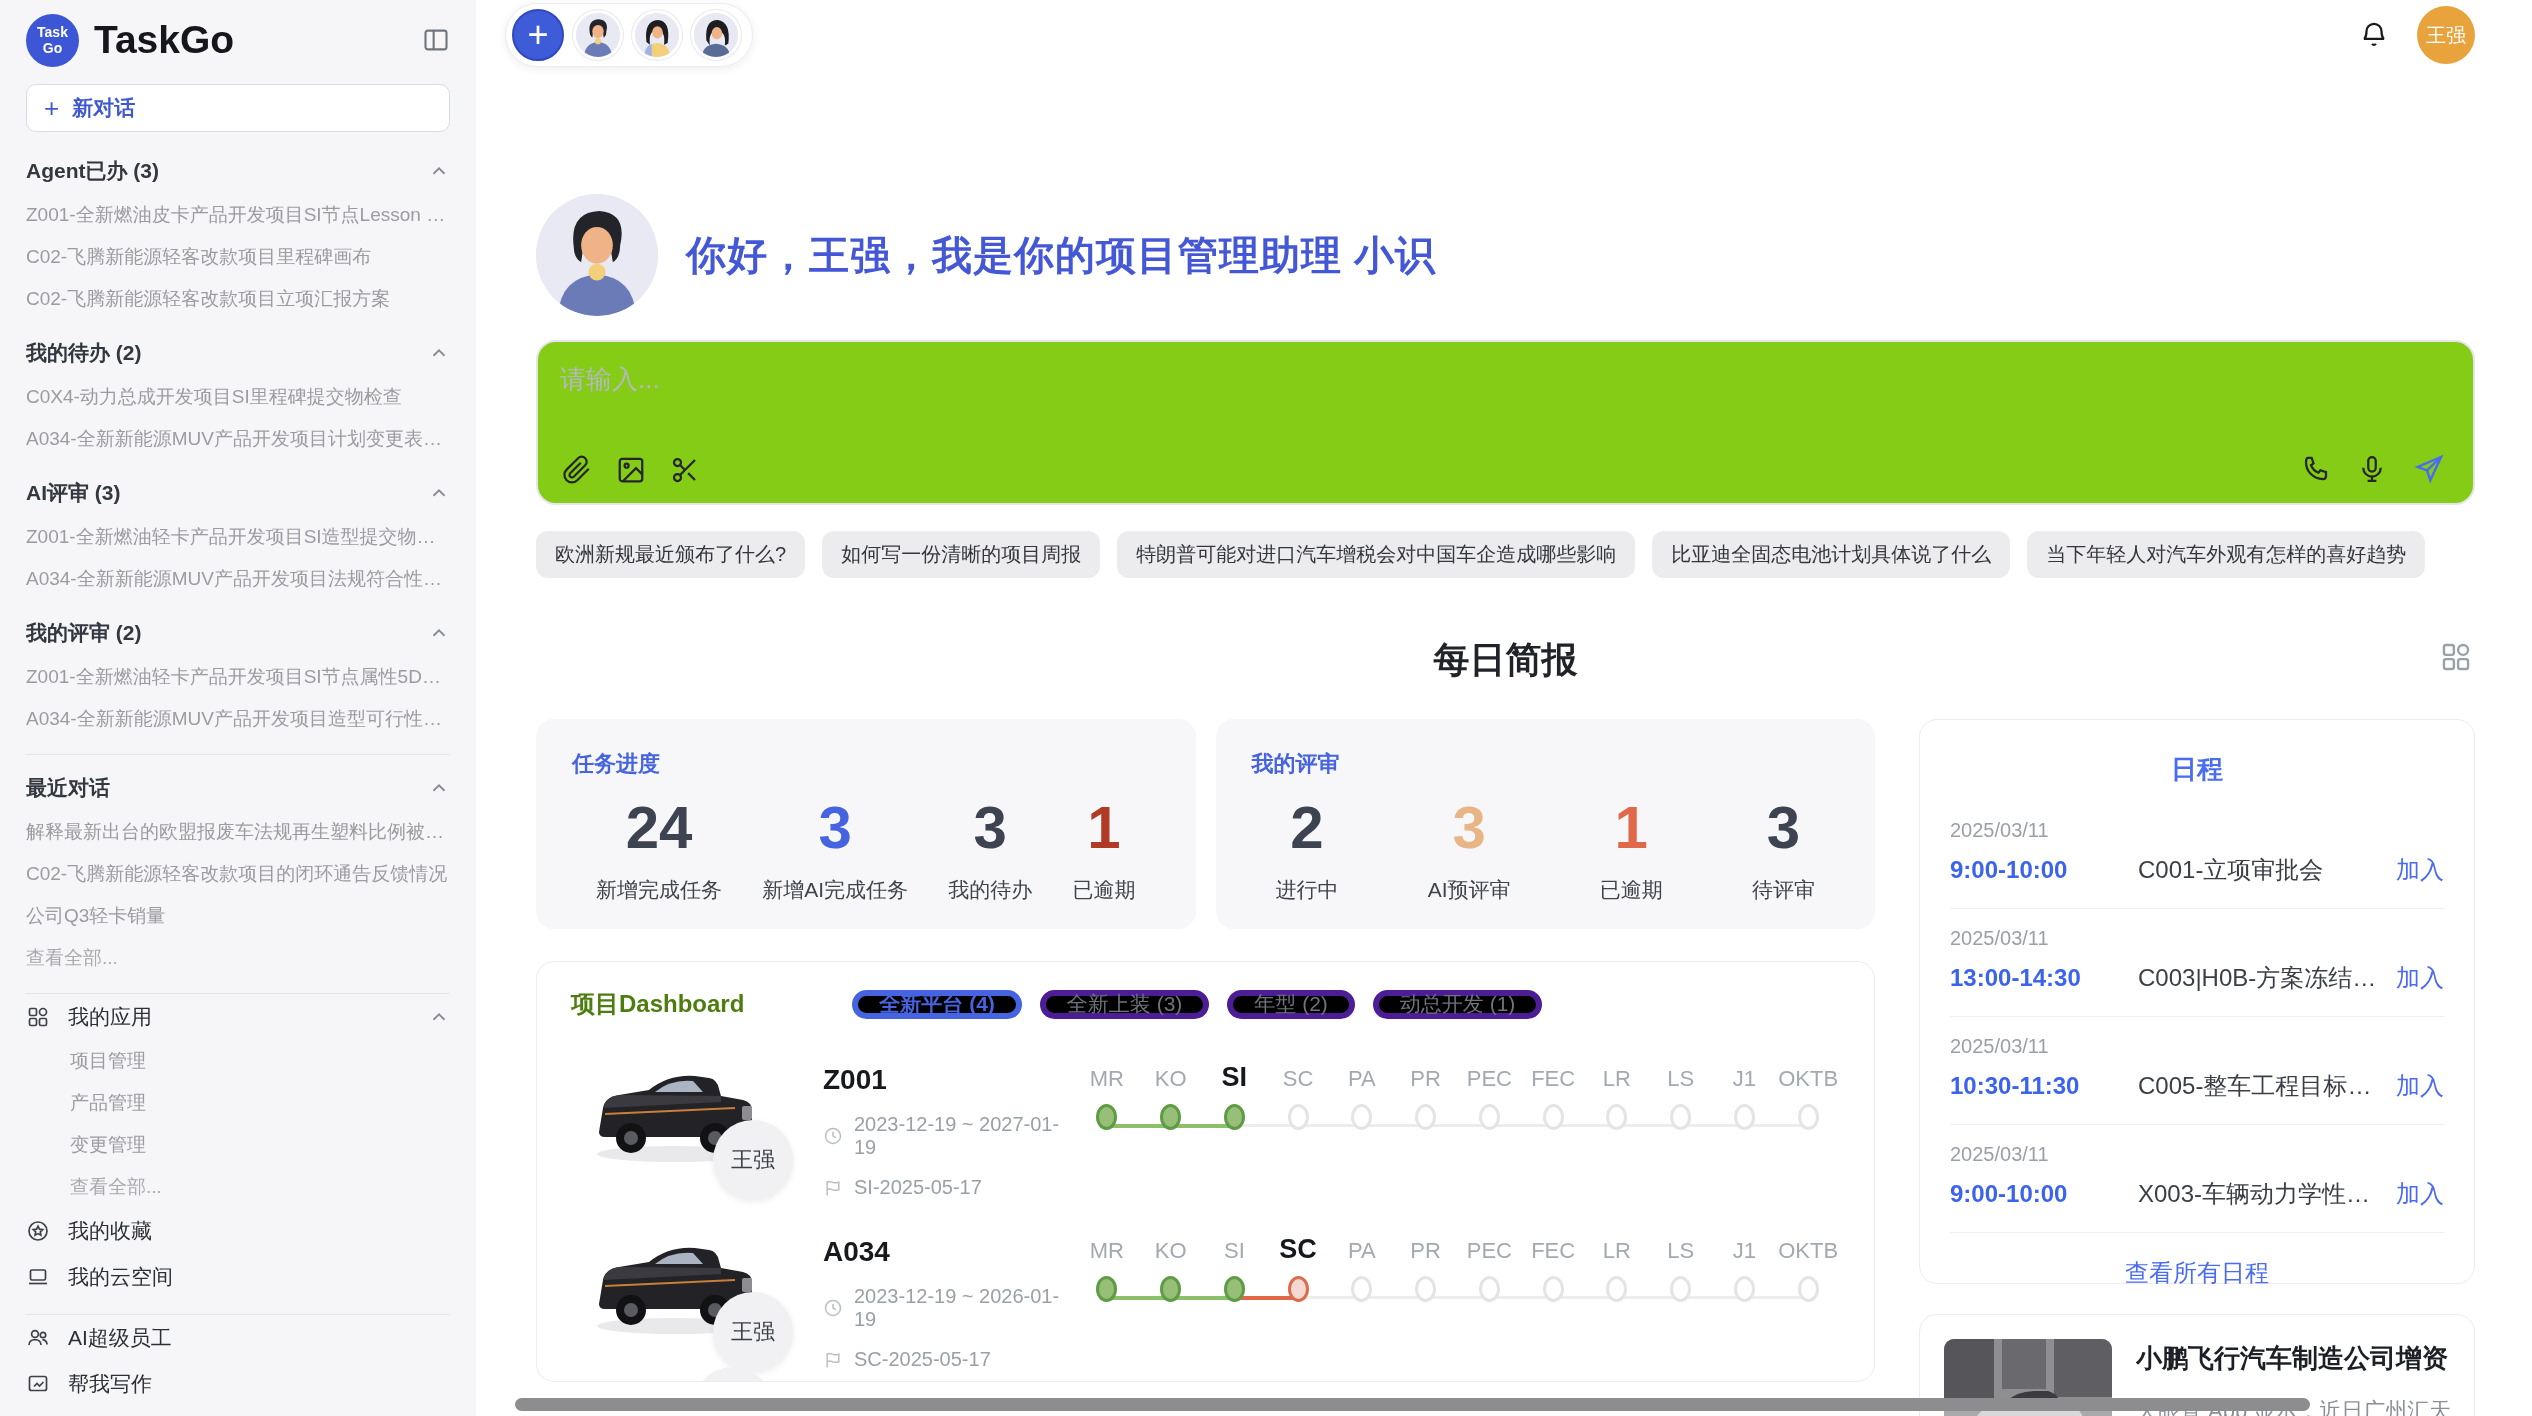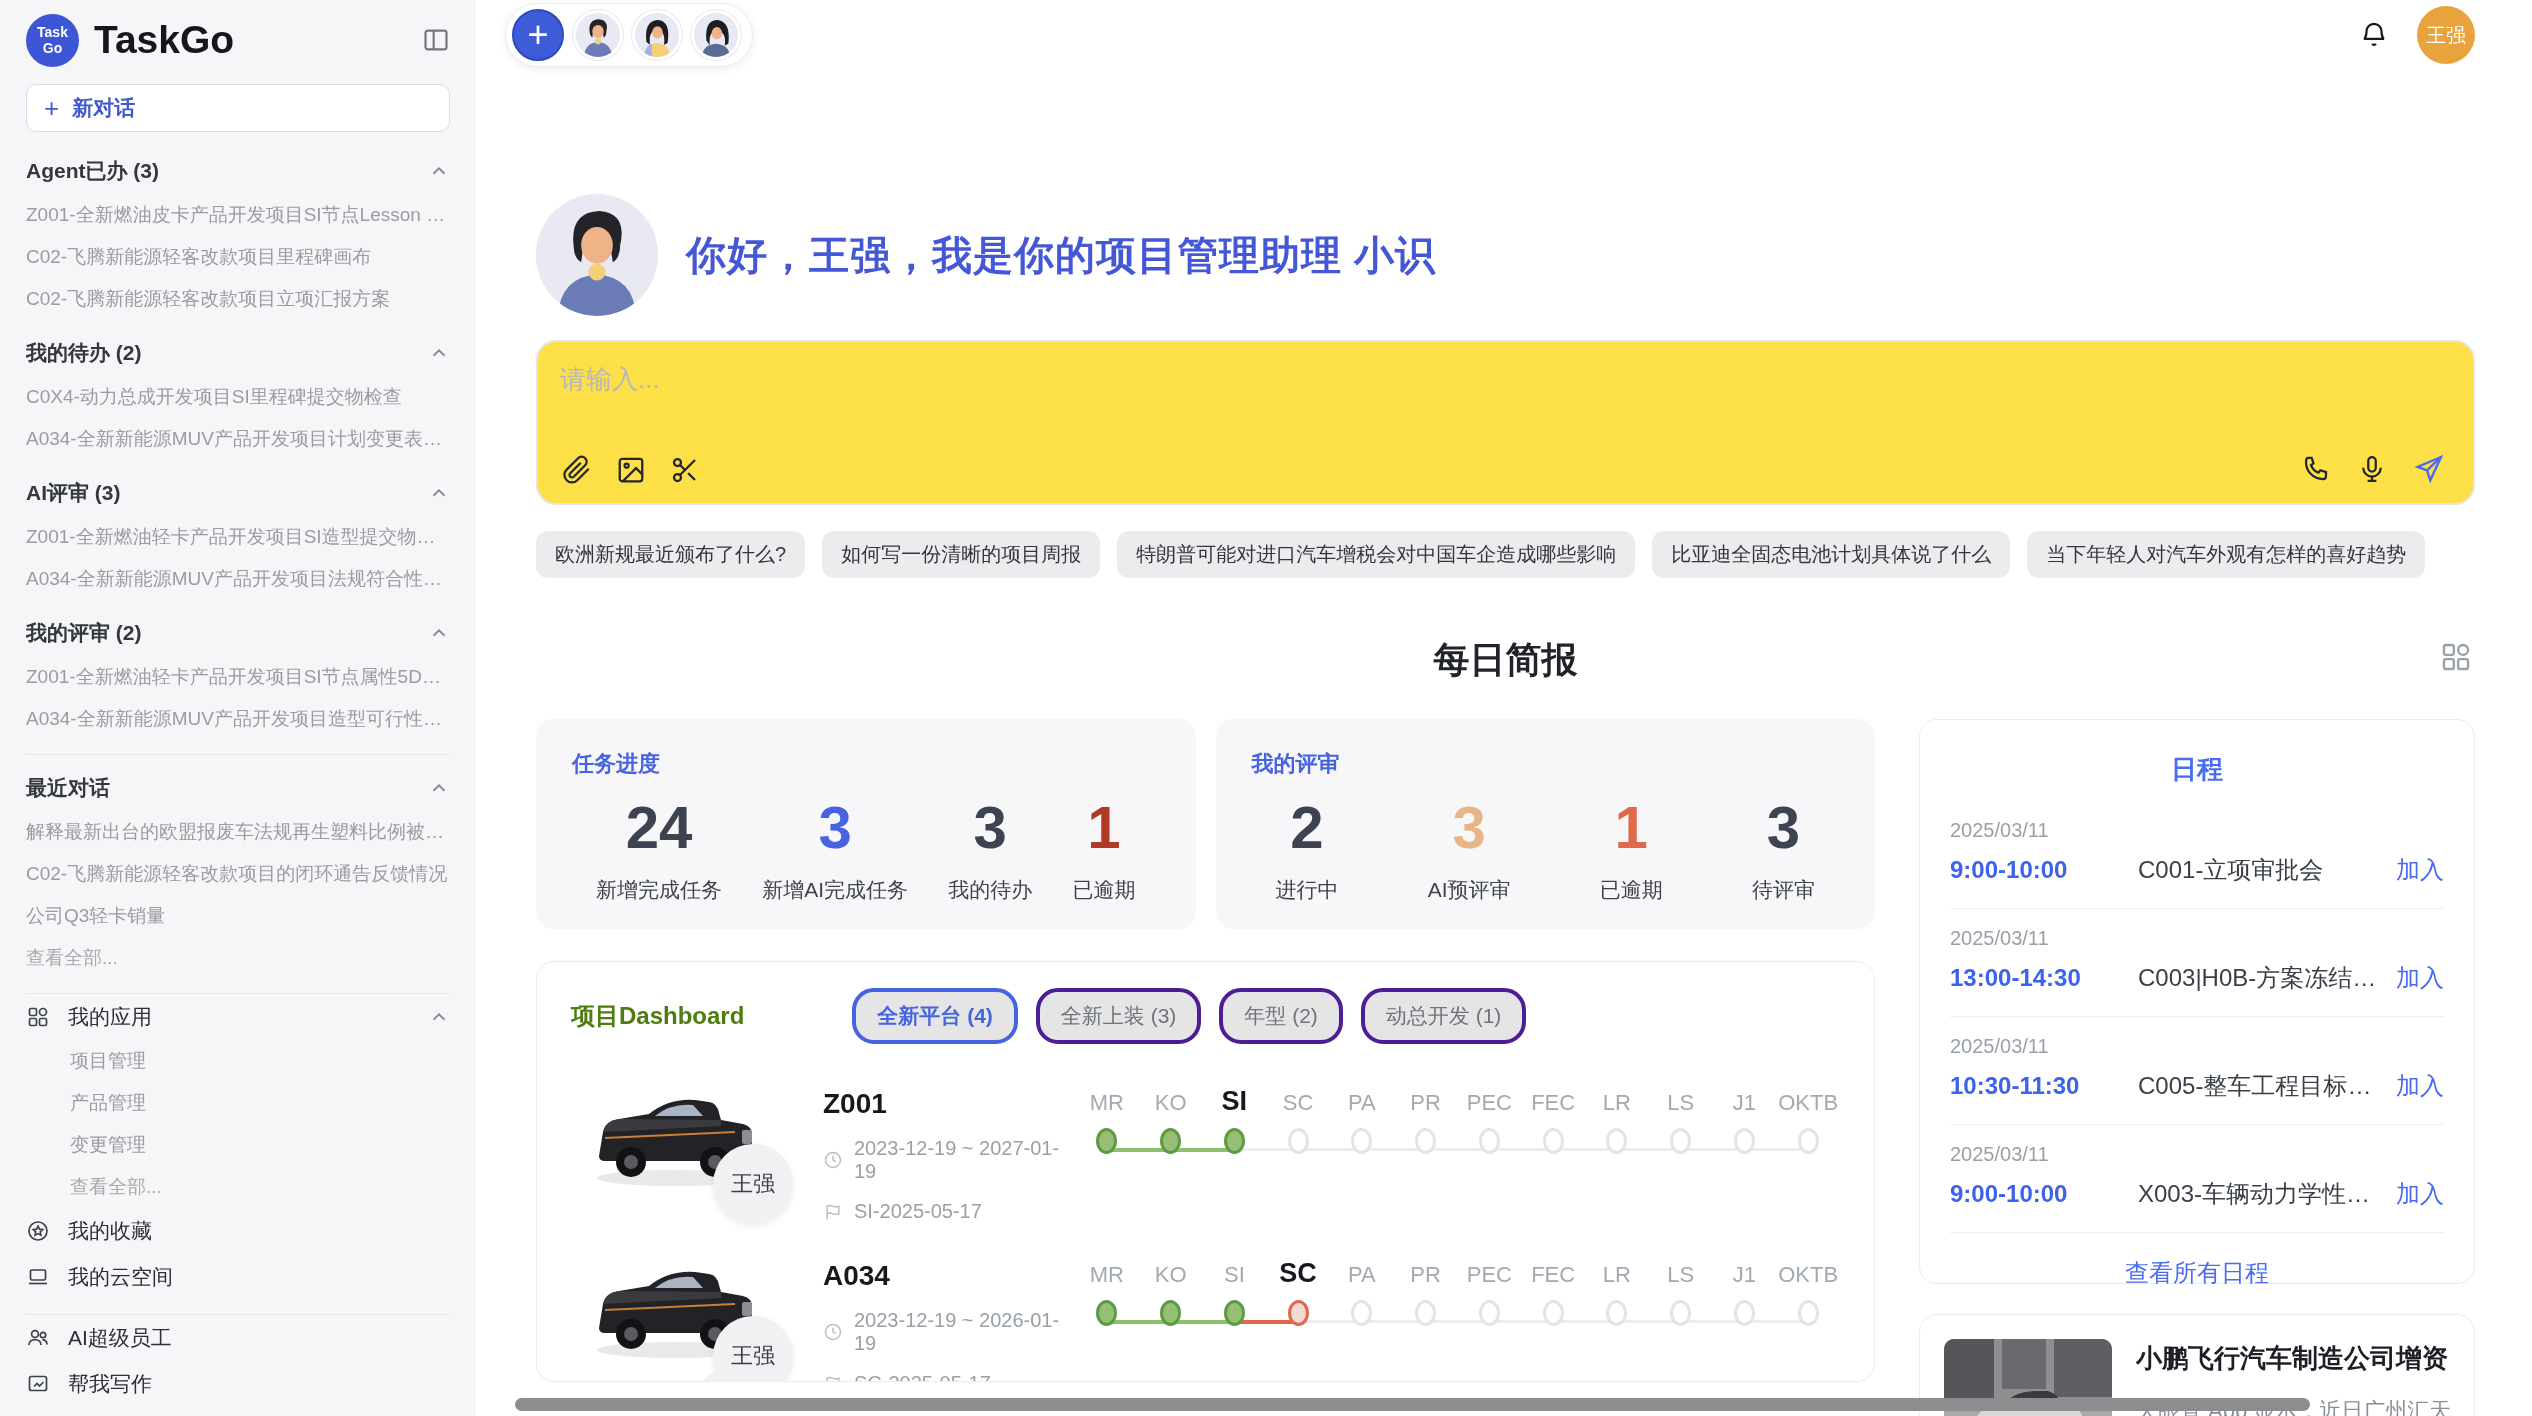--- a/index.html
+++ b/index.html
@@ -33,21 +33,21 @@
   .plus-btn{width:52px;height:52px;border-radius:50%;background:#3f5cd8;color:#fff;font-size:36px;font-weight:300;display:flex;align-items:center;justify-content:center;cursor:pointer;border:2px solid #3048be}
   .strip-avatar{width:50px;height:50px;border-radius:50%;border:3px solid #fff;box-shadow:0 0 0 1px #e7e7ee;overflow:hidden;cursor:pointer;background:#e9e9f4}
   .topbar-right{display:flex;align-items:center;gap:28px}
   .bell{color:#17191d;cursor:pointer}
   .user-avatar{width:58px;height:58px;border-radius:50%;background:#e8a33d;color:#fff;font-size:20px;display:flex;align-items:center;justify-content:center;cursor:pointer}
 
   .hero{display:flex;align-items:center;margin-top:124px}
   .hero-avatar{width:122px;height:122px;border-radius:50%;overflow:hidden;flex-shrink:0;background:#e9e9f4}
   .greeting{font-size:40px;font-weight:700;color:#4458d6;margin-left:28px;letter-spacing:1px}
 
-  .composer{margin-top:24px;height:165px;border:2px solid #e4e4e9;border-radius:20px;position:relative;background:#fde047}
+  .composer{margin-top:24px;height:165px;border:2px solid #e4e4e9;border-radius:20px;position:relative;background:#84cc16}
   .composer textarea{position:absolute;left:22px;top:20px;right:22px;height:58px;border:0;outline:0;resize:none;font-size:26px;font-family:inherit;color:#3a3f47;background:transparent}
   .composer textarea::placeholder{color:#b5b8c0}
   .comp-left{position:absolute;left:24px;bottom:18px;display:flex;align-items:center;gap:24px;color:#24262b}
   .comp-right{position:absolute;right:28px;bottom:18px;display:flex;align-items:center;gap:26px;color:#24262b}
   .comp-ic{cursor:pointer}
   .send-ic{color:#4a6af0}
 
   .chips{display:flex;gap:17px;margin-top:26px}
   .chip{background:#ececef;border-radius:12px;height:47px;display:flex;align-items:center;padding:0 19px;font-size:20px;color:#33363c;white-space:nowrap;cursor:pointer}
 
@@ -64,21 +64,21 @@
   .stat-card-title{color:#4663e0;font-size:22px;font-weight:700}
   .stats{display:flex;justify-content:space-between;margin-top:14px;padding:0 24px}
   .stat{text-align:center}
   .stat-val{font-size:60px;font-weight:600}
   .stat-label{font-size:21px;color:#3f444c;margin-top:14px}
 
   .dash-card{margin-top:32px;background:#fff;border:1px solid #ececf0;border-radius:18px;padding:26px 34px 0;height:421px;position:relative;overflow:hidden}
   .dash-head{display:flex;align-items:center}
   .dash-title{color:#4d7c0f;font-size:24px;font-weight:600}
   .tabs{display:flex;gap:18px;margin-left:108px}
-  .tab{height:56px;border-radius:22px;border:4px solid #4c1d95;color:#6e737c;font-size:21px;display:flex;align-items:center;padding:0 21px;background:#e5e5e5;cursor:pointer;white-space:nowrap}
+  .tab{height:29px;border-radius:22px;border:6px solid #4c1d95;color:#6e737c;font-size:21px;display:flex;align-items:center;padding:0 21px;background:#000000;cursor:pointer;white-space:nowrap}
   .tab.active{border-color:#4663e0;color:#4663e0;font-weight:600}
 
   .proj-row{display:flex;align-items:flex-start;margin-top:42px}
   .proj-row + .proj-row{margin-top:22px}
   .truck-wrap{position:relative;width:252px;flex-shrink:0;height:150px}
   .truck-wrap svg.truck{position:absolute;left:14px;top:0}
   .owner-badge{position:absolute;left:142px;top:58px;width:80px;height:80px;border-radius:50%;background:#f1f1f3;box-shadow:0 2px 6px rgba(0,0,0,.08);display:flex;align-items:center;justify-content:center;font-size:22px;color:#3a3f47}
   .proj-info{width:252px;flex-shrink:0;padding-top:2px}
   .proj-code{font-size:28px;font-weight:700;color:#17191d}
   .proj-meta{display:flex;align-items:center;gap:11px;color:#9aa0a8;font-size:20px;margin-top:17px}

